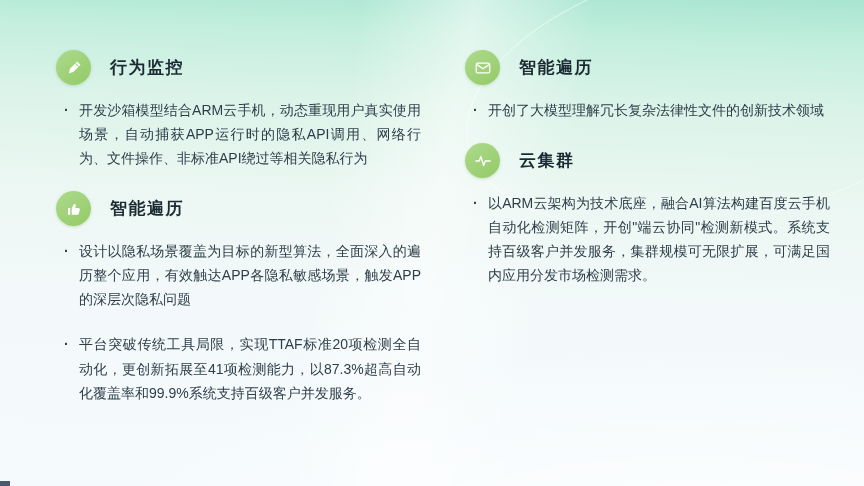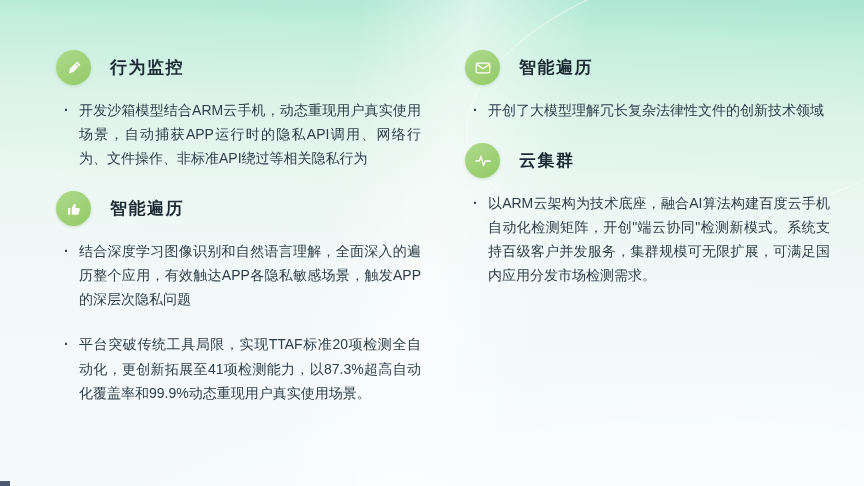--- a/index.html
+++ b/index.html
@@ -91,27 +91,27 @@
       <section class="feature">
         <div class="feat-head">
           <span class="icon-circle">
             <svg viewBox="0 0 24 24">
                 <path d="M4 10.5h3v9H4zM9 19.5h7.6c.9 0 1.6-.6 1.8-1.4l1.3-5.2c.3-1.1-.6-2.2-1.7-2.2h-4.3l.7-3.5c.2-1-.5-1.9-1.5-1.9-.5 0-1 .2-1.3.7L9 10.5v9z" fill="#ffffff"></path>
               </svg>
           </span>
           <h2 class="feat-title">智能遍历</h2>
         </div>
         <ul class="bullets">
-          <li>结合深度学习图像识别和自然语言理解，全面深入的遍历整个应用，有效触达APP各隐私敏感场景，触发APP的深层次隐私问题</li>
+          <li>设计以隐私场景覆盖为目标的新型算法，全面深入的遍历整个应用，有效触达APP各隐私敏感场景，触发APP的深层次隐私问题</li>
         </ul>
       </section>
 
       <section class="feature">
         <ul class="bullets">
-          <li>平台突破传统工具局限，实现TTAF标准20项检测全自动化，更创新拓展至41项检测能力，以87.3%超高自动化覆盖率和99.9%动态重现用户真实使用场景。</li>
+          <li>平台突破传统工具局限，实现TTAF标准20项检测全自动化，更创新拓展至41项检测能力，以87.3%超高自动化覆盖率和99.9%系统支持百级客户并发服务。</li>
         </ul>
       </section>
 
     </div>
 
     <div class="col">
 
 
       <section class="feature">
         <div class="feat-head">

